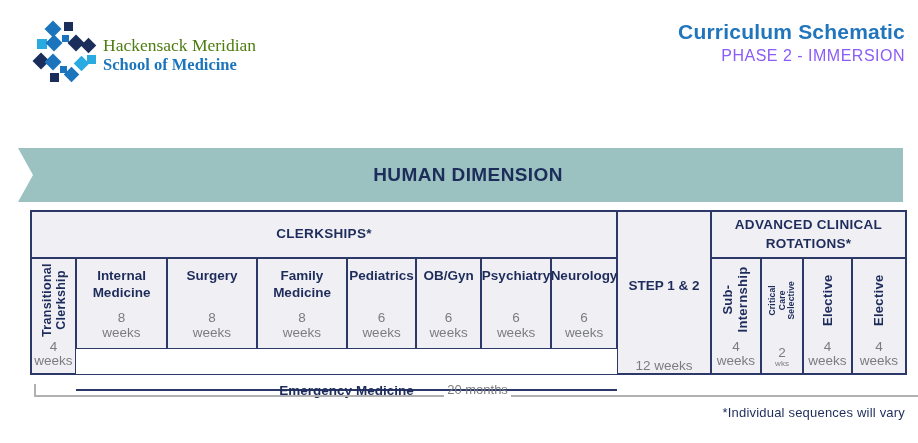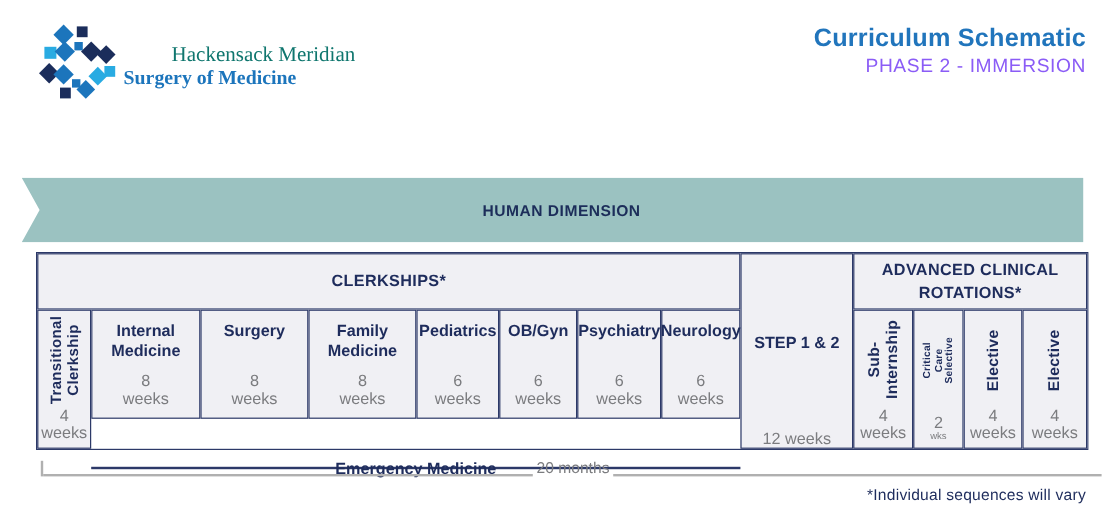--- a/index.html
+++ b/index.html
@@ -8,34 +8,34 @@
 
   
   .logo-mark { position:absolute; left:34px; top:12px; width:66px; height:78px; }
   .logo-mark div { position:absolute; }
   .lg-d { transform:rotate(45deg); }
   .c-dark { background:#1b2d5b; }
   .c-med  { background:#1c75bc; }
   .c-cyan { background:#29abe2; }
 
   .brand-text { position:absolute; left:103px; top:35px; }
-  .brand-org   { font-family:"Liberation Serif", serif; font-size:17.5px; color:#0f766e; line-height:20px;margin-left:40px; }
+  .brand-org   { font-family:"Liberation Serif", serif; font-size:17.5px; color:#4d7c0f; line-height:20px; }
   .brand-school{ font-family:"Liberation Serif", serif; font-size:16.5px; font-weight:bold; color:#1c75bc; line-height:20px; }
 
   
   .titles { position:absolute; right:13px; top:20px; text-align:right; }
   .title-main  { color:#2175bc; font-size:21px; font-weight:bold; letter-spacing:0.2px; }
   .title-phase { color:#8b5cf6; font-size:16px; letter-spacing:0.5px; margin-top:3px; }
 
   
   .banner { position:absolute; left:18px; top:148px; width:885px; height:54px;
             background:#9bc2c1;
             clip-path:polygon(0 0, 100% 0, 100% 100%, 0 100%, 15px 50%);
             display:flex; align-items:center; justify-content:center; }
-  .banner-label { color:#1c2d5a; font-weight:bold; font-size:13px; letter-spacing:0.4px; padding-left:15px; }
+  .banner-label { color:#1c2d5a; font-weight:bold; font-size:19px; letter-spacing:0.4px; padding-left:15px; }
 
   
   .schedule { position:absolute; left:30px; top:210px;
               display:grid;
               grid-template-columns:45px 91px 90px 90px 69px 65px 70px 66px 94px 50px 42px 49px 54px;
               grid-template-rows:47px 91px 25px;
               border:1px solid #2c3968; }
   .cell { border:1px solid #2c3968; background:#f0f0f4; box-sizing:border-box;
           color:#1e2c5c;justify-content:flex-end; }
 
@@ -103,21 +103,21 @@
   <div class="lg-d c-med" style="left:13px; top:44px; width:12px; height:12px;"></div>
   <div class="lg-d c-cyan" style="left:42px; top:46px; width:11px; height:11px;"></div>
   <div class="lg-s c-cyan" style="left:53px; top:43px; width:9px;  height:9px;"></div>
   <div class="lg-s c-med" style="left:26px; top:54px; width:7px;  height:7px;"></div>
   <div class="lg-d c-med" style="left:32px; top:57px; width:11px; height:11px;"></div>
   <div class="lg-s c-dark" style="left:16px; top:61px; width:9px;  height:9px;"></div>
 </div>
 
 <div class="brand-text">
   <div class="brand-org">Hackensack Meridian</div>
-  <div class="brand-school">Surgery of Medicine</div>
+  <div class="brand-school">School of Medicine</div>
 </div>
 
 <div class="titles">
   <div class="title-main">Curriculum Schematic</div>
   <div class="title-phase">PHASE 2 - IMMERSION</div>
 </div>
 
 <div class="banner">
   <span class="banner-label">HUMAN DIMENSION</span>
 </div>

